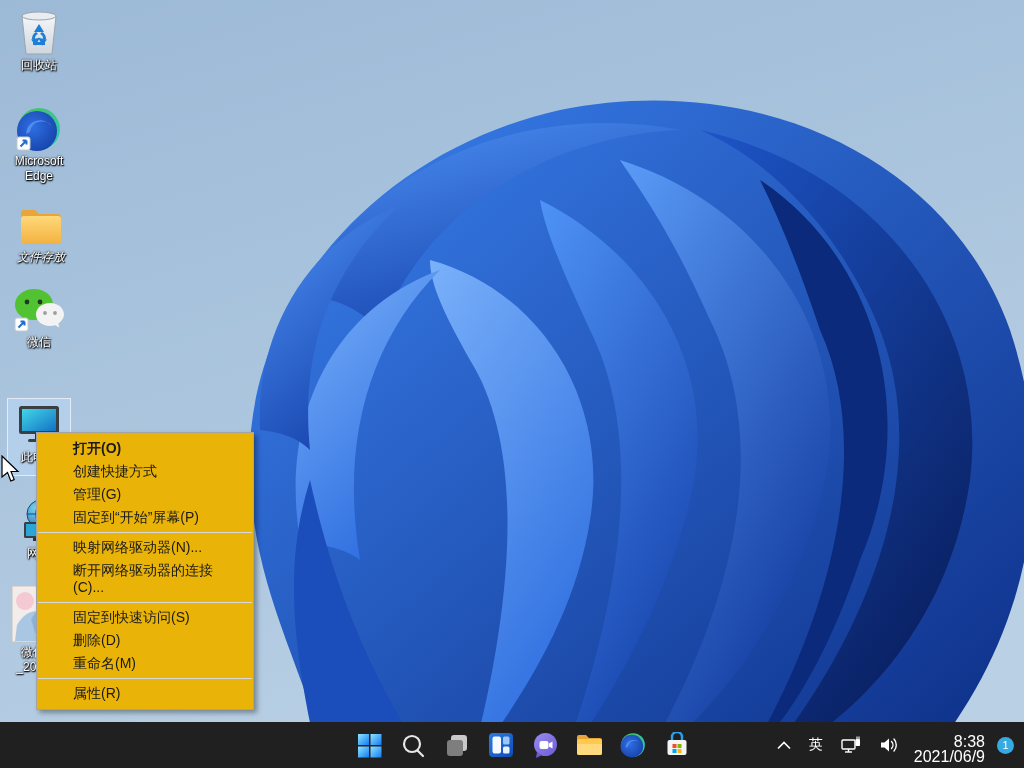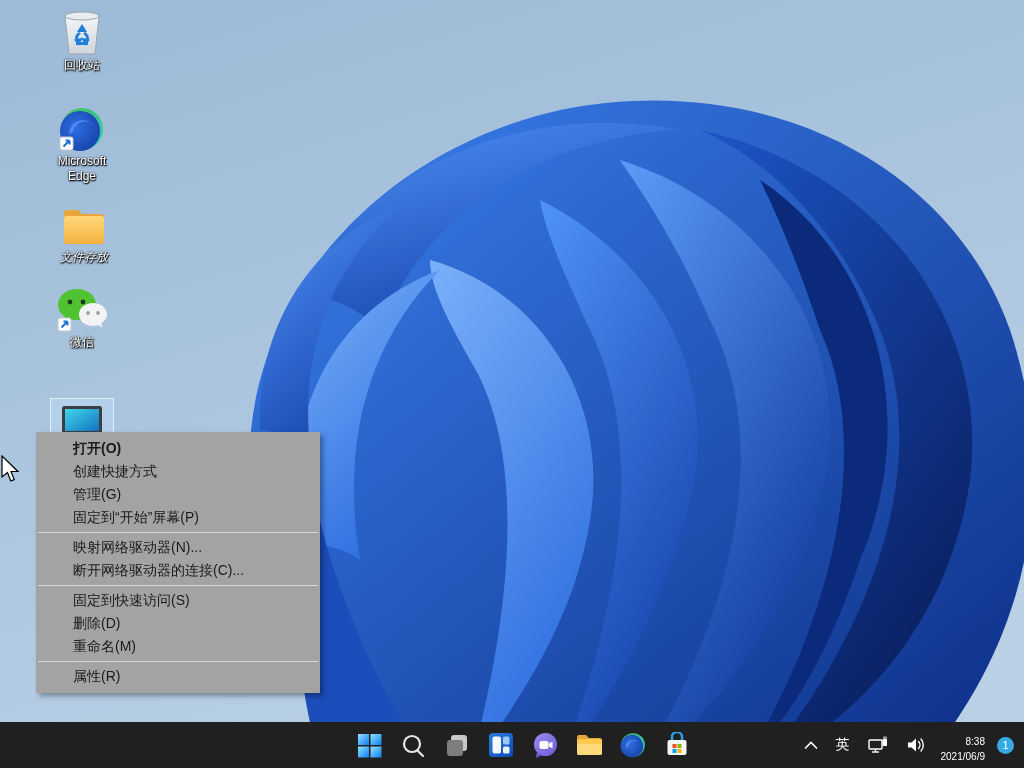--- a/index.html
+++ b/index.html
@@ -4,51 +4,51 @@
 <style>
   * { margin:0; padding:0; box-sizing:border-box; }
   html,body { width:1024px; height:768px; overflow:hidden;
     font-family:"Liberation Sans","DejaVu Sans",sans-serif; }
   #stage { position:relative; width:1024px; height:768px; overflow:hidden; background:#a6c1dc; }
 
   
   #wallpaper { position:absolute; inset:0; z-index:0; }
 
   
-  .dicon { position:absolute; width:76px; text-align:center; z-index:3; cursor:default;margin-left:43px; }
+  .dicon { position:absolute; width:76px; text-align:center; z-index:3; cursor:default; }
   .dicon .ic { display:block; margin:0 auto; }
   .dicon-label { margin-top:2px; font-size:12px; line-height:15px; color:#fff; white-space:pre-line;
     text-shadow:0 0 2px #000, 0 1px 2px rgba(0,0,0,.9), 1px 1px 1px rgba(0,0,0,.8); }
   .sel-rect { position:absolute; left:6px; top:-4px; width:64px; height:78px;
     background:rgba(190,218,247,.5); border:1px solid rgba(255,255,255,.6); z-index:-1; }
 
   
-  #context-menu { position:absolute; left:36px; top:432px; width:284px; z-index:20;
-    background:#a3a3a3; border:1px solid #a3a3a3; box-shadow:3px 3px 5px rgba(0,0,0,.35);
+  #context-menu { position:absolute; left:36px; top:432px; width:218px; z-index:20;
+    background:#eab308; border:1px solid #a3a3a3; box-shadow:3px 3px 5px rgba(0,0,0,.35);
     padding:4px 0; font-size:14px; color:#1a1a1a; }
   .cm-item { padding:3px 18px 3px 36px; line-height:17px; cursor:default; }
   .cm-item.bold { font-weight:bold; }
   .cm-sep { height:1px; background:#d9d9d9; margin:3px 1px; }
 
   
   #cursor { position:absolute; left:0px; top:455px; z-index:30; }
 
   
   #taskbar { position:absolute; left:0; bottom:0; width:1024px; height:46px;
     background:#202020; z-index:40; display:flex; align-items:center; }
   #tb-center { position:absolute; left:50%; transform:translateX(-50%); margin-left:11px;
     display:flex; align-items:center; height:46px; }
   .tb-btn { width:44px; height:40px; display:flex; align-items:center; justify-content:center;
     border-radius:5px; cursor:pointer; }
   #tb-tray { position:absolute; right:0; top:0; height:46px; display:flex; align-items:center;
     padding-right:10px; gap:4px; }
   .tray-btn { height:36px; display:flex; align-items:center; justify-content:center;
     padding:0 7px; border-radius:5px; color:#fff; cursor:pointer; }
   #ime-indicator { font-size:14px; }
-  #clock-block { text-align:right; color:#fff; font-size:10px; line-height:15px; padding:0 4px; }
+  #clock-block { text-align:right; color:#fff; font-size:16px; line-height:15px; padding:0 4px; }
   #notif-badge { width:17px; height:17px; border-radius:50%; background:#35aae3; color:#fff;
     font-size:11px; display:flex; align-items:center; justify-content:center; margin-left:4px; cursor:pointer; }
 </style>
 </head>
 <body>
 
 <div id="stage">
 
   <svg id="wallpaper" viewBox="0 0 1024 768" width="1024" height="768">
     <defs>

